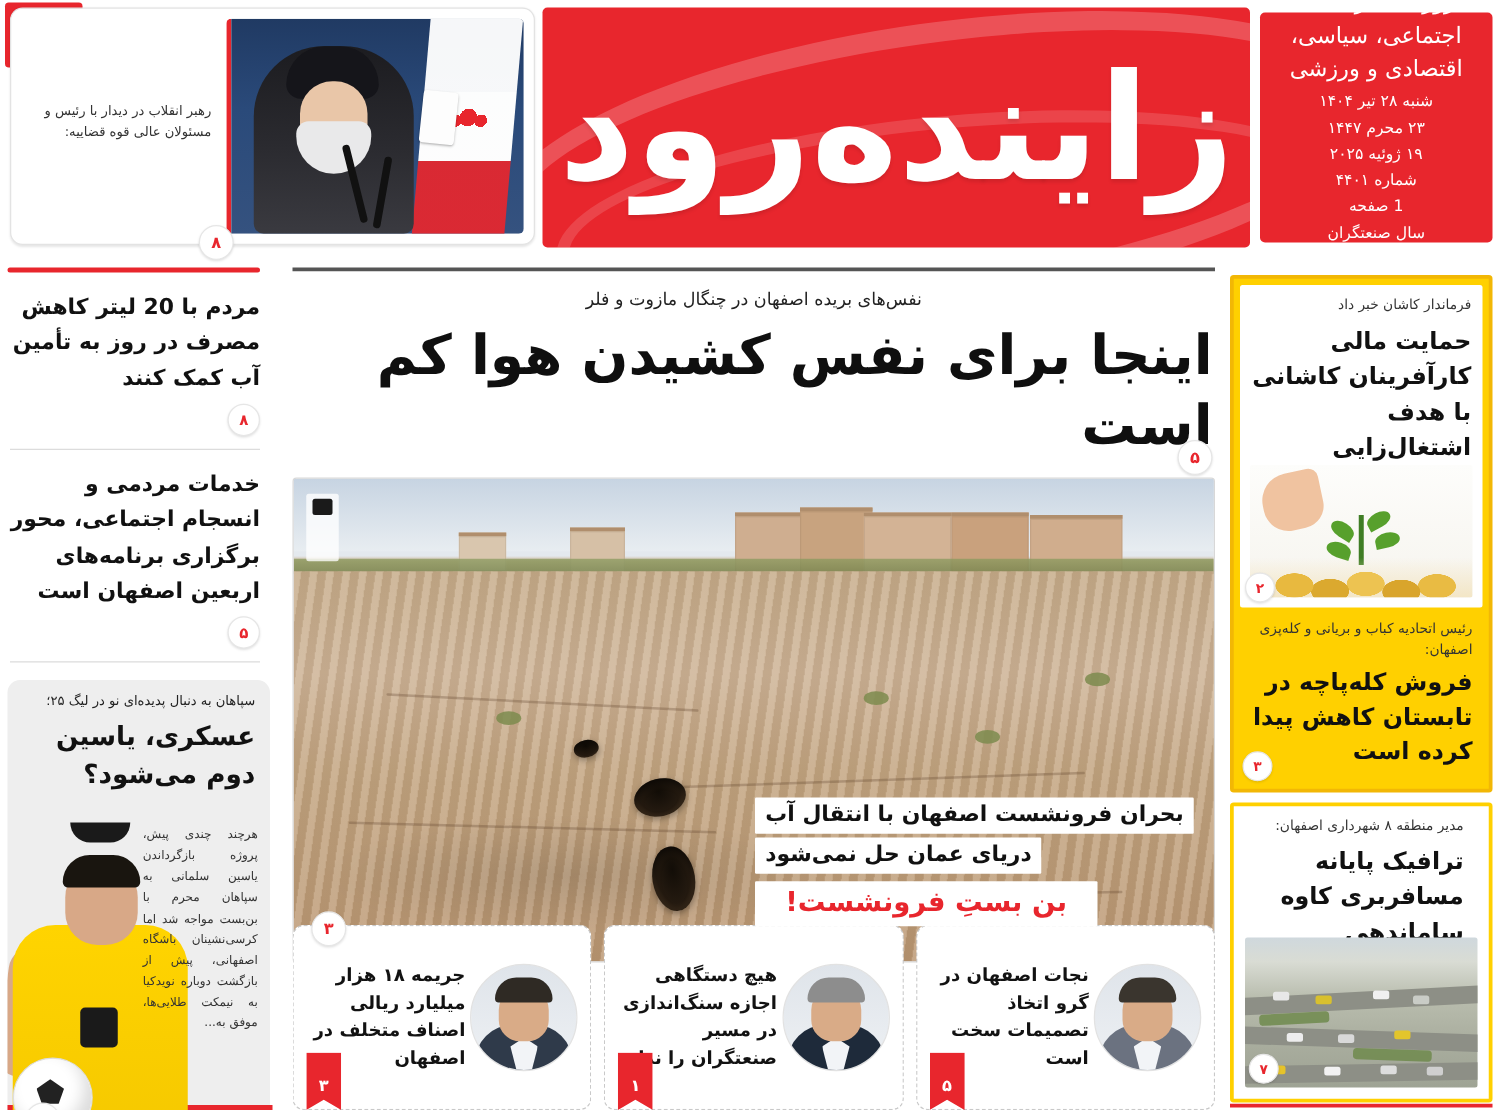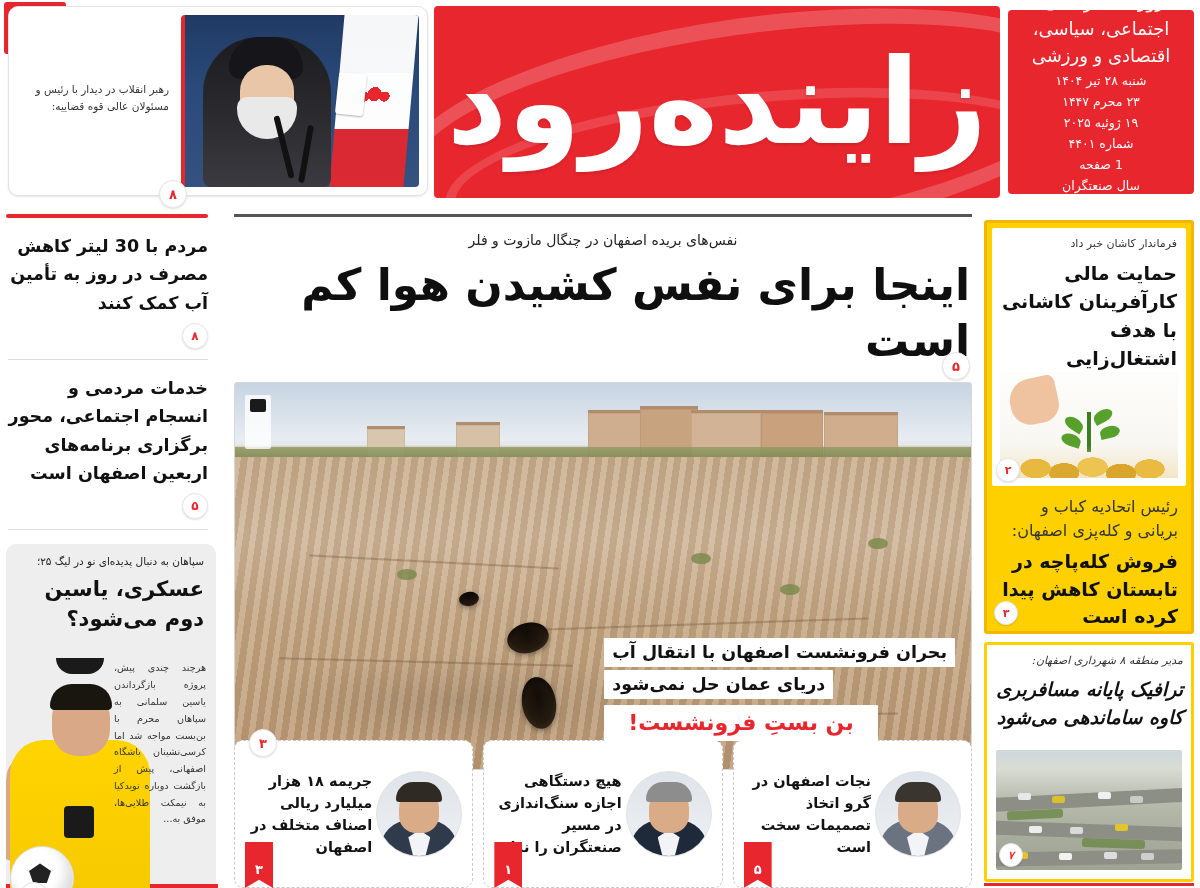--- a/index.html
+++ b/index.html
@@ -374,31 +374,30 @@
       radial-gradient(ellipse 14% 50% at 84% 72%, #e9bb43 60%, transparent 62%),
       linear-gradient(180deg,transparent 0%,#f3e6c6 100%);
   }
   .y-badge{position:absolute;left:4px;bottom:4px;z-index:4;}
   .y-badge .pagebadge{width:22px;height:22px;font-size:11px;}
 
   .ybox-second{
     margin-top:5px;height:136px;text-align:right;padding:4px 8px 0 8px;
     box-sizing:border-box;position:relative;
   }
-  .y2-kicker{font-size:16px;line-height:1.5;color:#333;text-align:right;}
+  .y2-kicker{font-size:11px;line-height:1.5;color:#333;text-align:right;}
   .y2-title{font-size:19px;font-weight:bold;line-height:1.45;color:#111;margin-top:5px;}
   .y2-badge{position:absolute;left:2px;bottom:2px;}
   .y2-badge .pagebadge{width:22px;height:22px;font-size:11px;background:#fff;}
 
   .tbox{
     position:absolute;left:4px;right:6px;top:428px;height:240px;
     background:#fff;border:3px solid #ffd000;border-radius:3px;
-    box-sizing:border-box;padding:8px 8px;text-align:right;position:absolute;
+    box-sizing:border-box;padding:8px 20px;text-align:right;position:absolute;
     overflow:hidden;
-    font-style:italic;
   }
   .t-kicker{font-size:11px;line-height:1.5;color:#333;}
   .t-title{font-size:19px;font-weight:bold;line-height:1.5;color:#111;margin-top:5px;}
   .t-photo{
     position:absolute;left:9px;right:9px;bottom:9px;height:120px;
     border-radius:2px;overflow:hidden;
     background:
       linear-gradient(180deg,#cfd8dd 0%,#d9dcd4 16%, #b9bdae 40%, #a9ad9e 70%, #9ea394 100%);
   }
   .t-photo .road{
@@ -461,21 +460,21 @@
       <div class="meta-line">1 صفحه</div>
       <div class="meta-line">سال صنعتگران</div>
       <div class="meta-line">قیمت: ۵۰۰۰ تومان</div>
     </div>
   </div>
 
   <div class="sidebar">
     <div class="side-rule"></div>
 
     <div class="brief">
-      <div class="brief-title">مردم با 30 لیتر کاهش مصرف در روز به تأمین آب کمک کنند</div>
+      <div class="brief-title">مردم با 20 لیتر کاهش مصرف در روز به تأمین آب کمک کنند</div>
       <div class="brief-foot">
         <div class="pagebadge">۸</div>
       </div>
     </div>
     <div class="brief-sep"></div>
 
     <div class="brief">
       <div class="brief-title">خدمات مردمی و انسجام اجتماعی، محور برگزاری برنامه‌های اربعین اصفهان است</div>
       <div class="brief-foot">
         <div class="pagebadge">۵</div>

